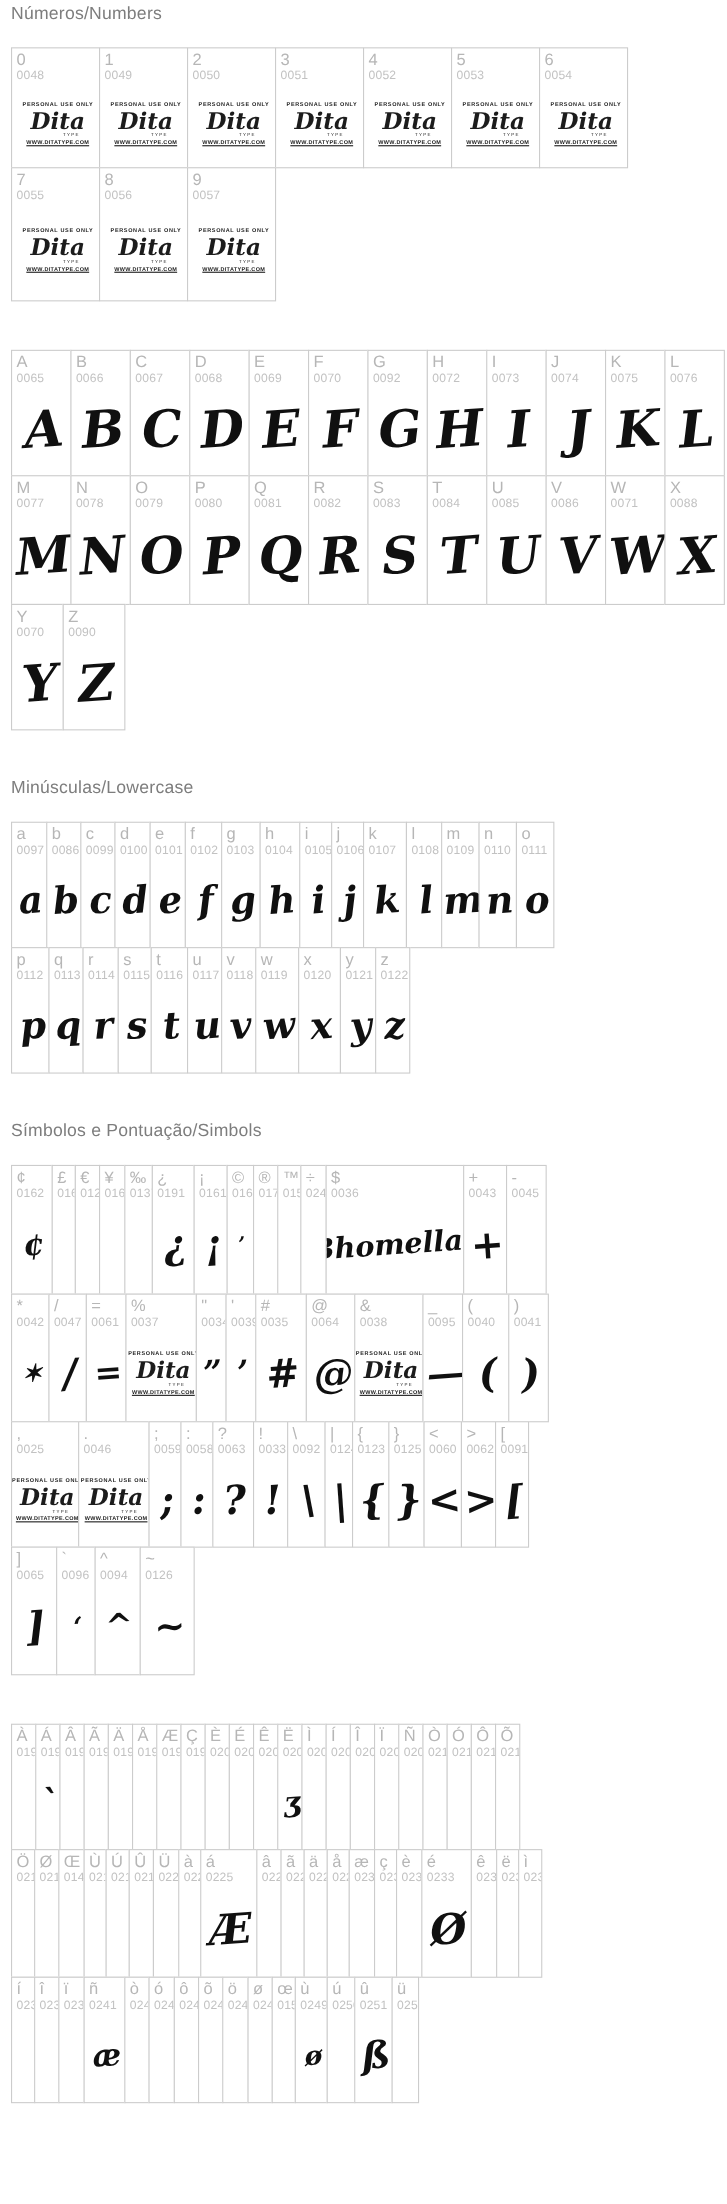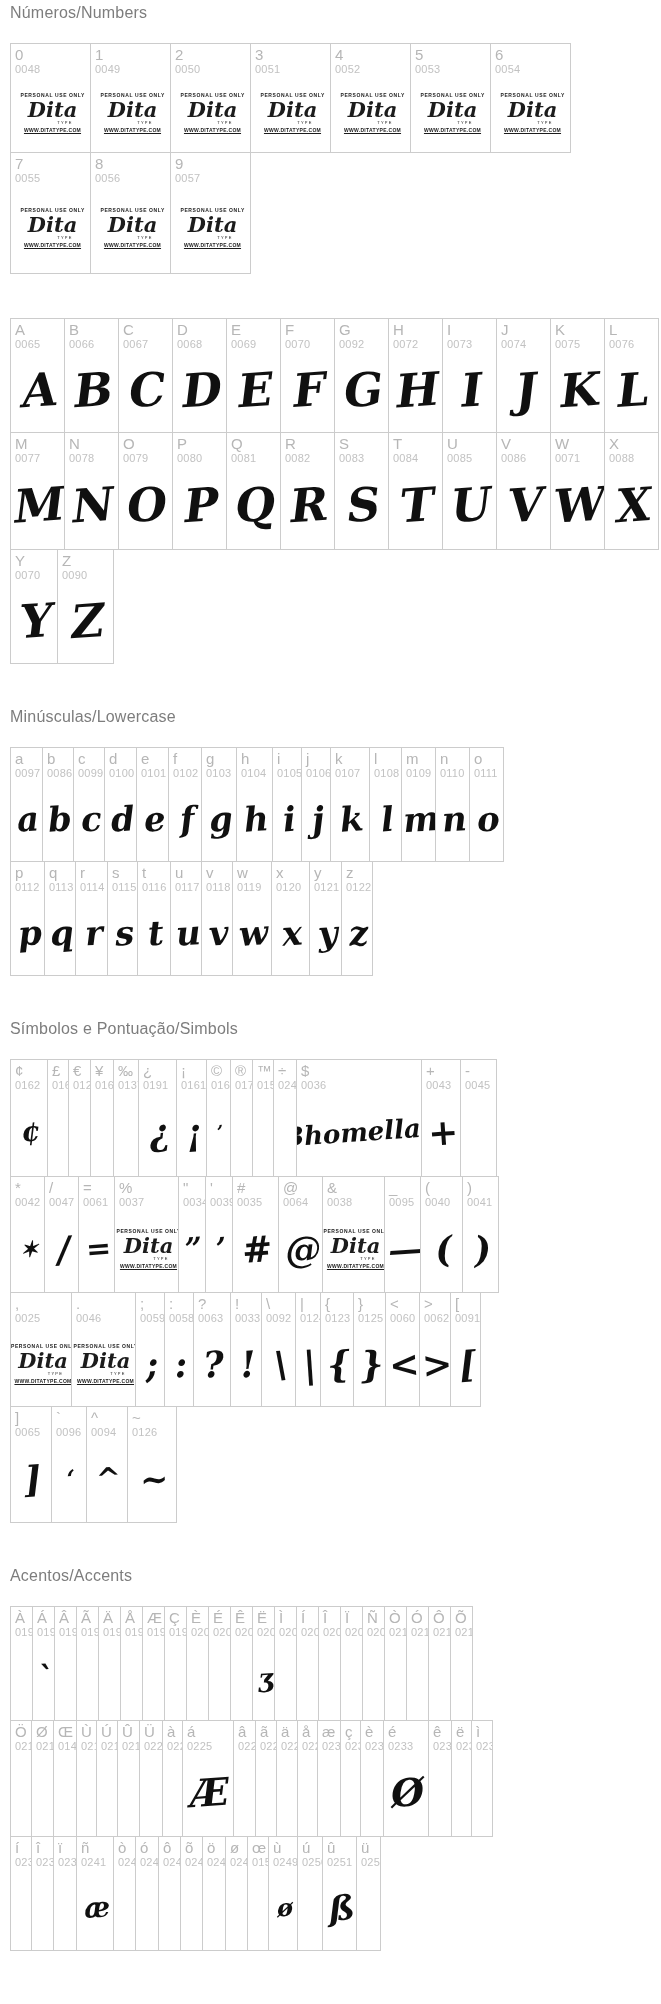--- a/index.html
+++ b/index.html
@@ -1052,21 +1052,20 @@
             <span class="lab">~</span>
             <span class="code">0126</span>
           </div>
           <div class="gly">
             <span class="glyph" style="font-size: 34px;">~</span>
           </div>
         </div>
       </div>
     </div>
     <div class="section">
-      <h2>Acentos/Accents</h2>
       <div class="rowline">
         <div class="cell" style="width: 23px; height: 115px;">
           <div class="head">
             <span class="lab">À</span>
             <span class="code">0192</span>
           </div>
           <div class="gly"></div>
         </div>
         <div class="cell" style="width: 23px; height: 115px;">
           <div class="head">

